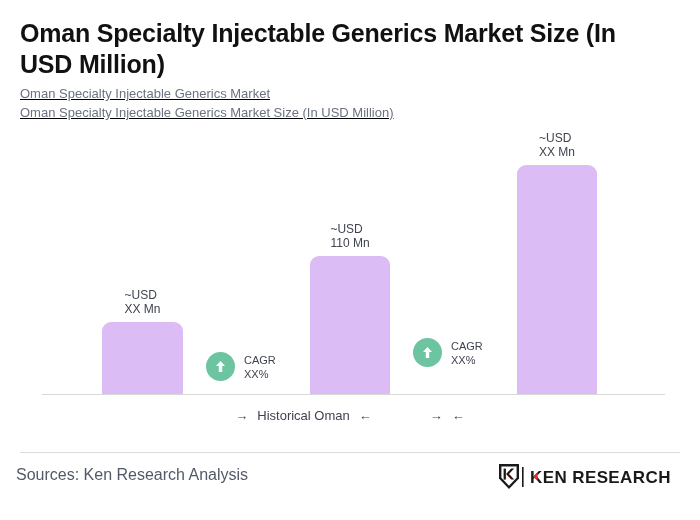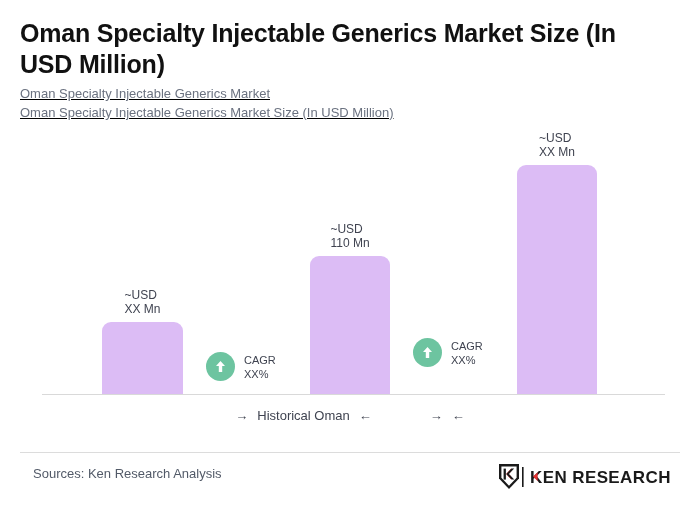--- a/index.html
+++ b/index.html
@@ -160,23 +160,23 @@
   .footer-divider {
     position: absolute;
     left: 20px;
     top: 452px;
     width: 660px;
     height: 1px;
     background: #dcdcdc;
   }
   .sources {
     position: absolute;
-    left: 33px;
+    left: 16px;
     top: 466px;
-    font-size: 13px;
+    font-size: 16px;
     color: #525a68;
     white-space: nowrap;
   }
   .brand {
     position: absolute;
     right: 28px;
     top: 463px;
     display: flex;
     align-items: center;
     gap: 0px;

